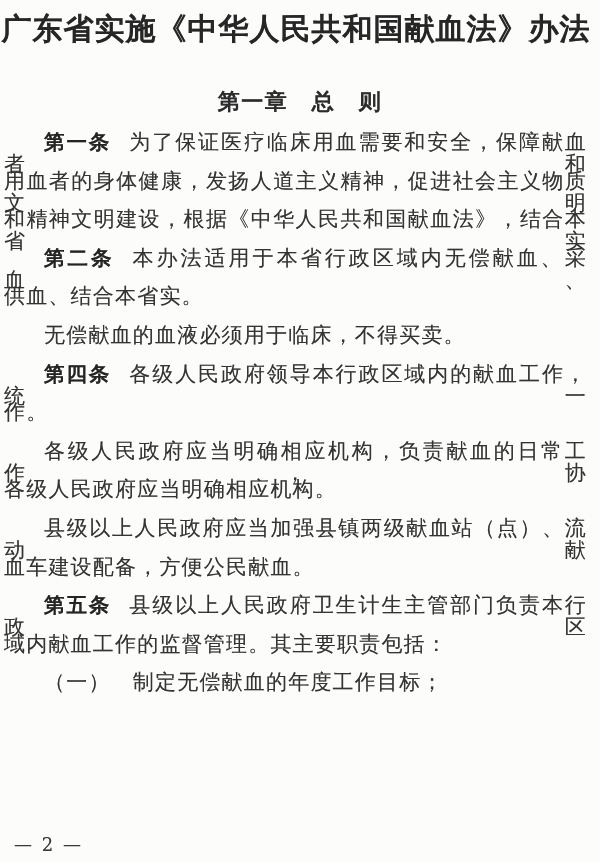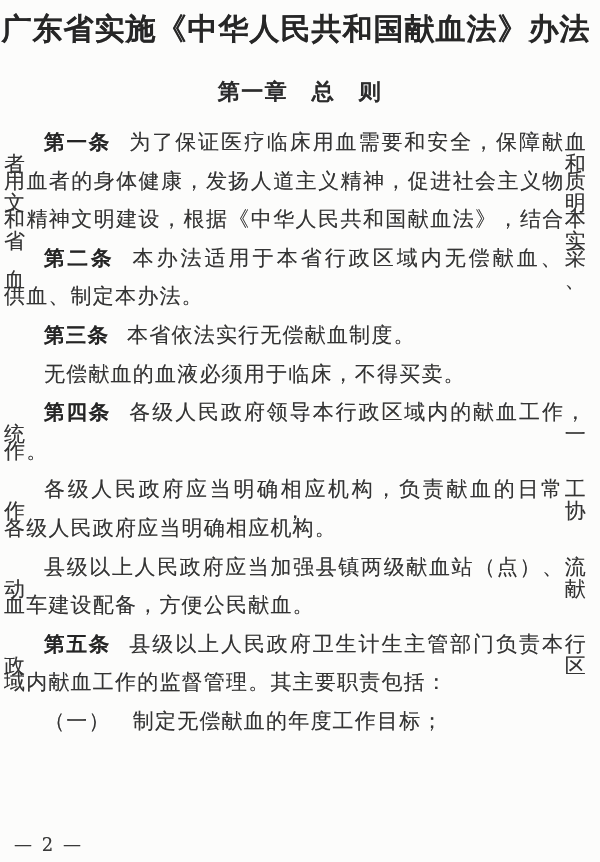--- a/index.html
+++ b/index.html
@@ -27,21 +27,21 @@
     font-weight: 700;
     letter-spacing: 1px;
     color: #262626;
     text-shadow: 0 0 0.5px rgba(40,40,40,0.55);
   }
   .chapter-heading {
     position: absolute;
     top: 71px;
     left: 0;
     right: 0;
-    margin: 6px;
+    margin: 16px;
     text-align: center;
     font-size: 22px;
     font-weight: 700;
     letter-spacing: 1.5px;
     color: #2c2c2c;
     text-shadow: 0 0 0.4px rgba(40,40,40,0.5);
   }
   .doc-body {
     position: absolute;
     top: 131px;
@@ -93,23 +93,22 @@
   <div class="doc-body">
   <div class="line indent justify"><span class="lead">第一条</span><span class="line-text">为了保证医疗临床用血需要和安全，保障献血者和</span></div>
 
   <div class="line justify"><span class="line-text">用血者的身体健康，发扬人道主义精神，促进社会主义物质文明</span></div>
 
   <div class="line justify"><span class="line-text">和精神文明建设，根据《中华人民共和国献血法》，结合本省实</span></div>
 
 
   <div class="line indent justify"><span class="lead">第二条</span><span class="line-text">本办法适用于本省行政区域内无偿献血、采血、</span></div>
 
-  <div class="line"><span class="line-text">供血、制定本办法。</span></div>
+  <div class="line"><span class="line-text">供血、结合本省实。</span></div>
 
-  <div class="line indent"><span class="lead">第三条</span><span class="line-text">本省依法实行无偿献血制度。</span></div>
 
   <div class="line indent"><span class="line-text">无偿献血的血液必须用于临床，不得买卖。</span></div>
 
   <div class="line indent justify"><span class="lead">第四条</span><span class="line-text">各级人民政府领导本行政区域内的献血工作，统一</span></div>
 
 
   <div class="line"><span class="line-text">作。</span></div>
 
   <div class="line indent justify"><span class="line-text">各级人民政府应当明确相应机构，负责献血的日常工作，协</span></div>
 

